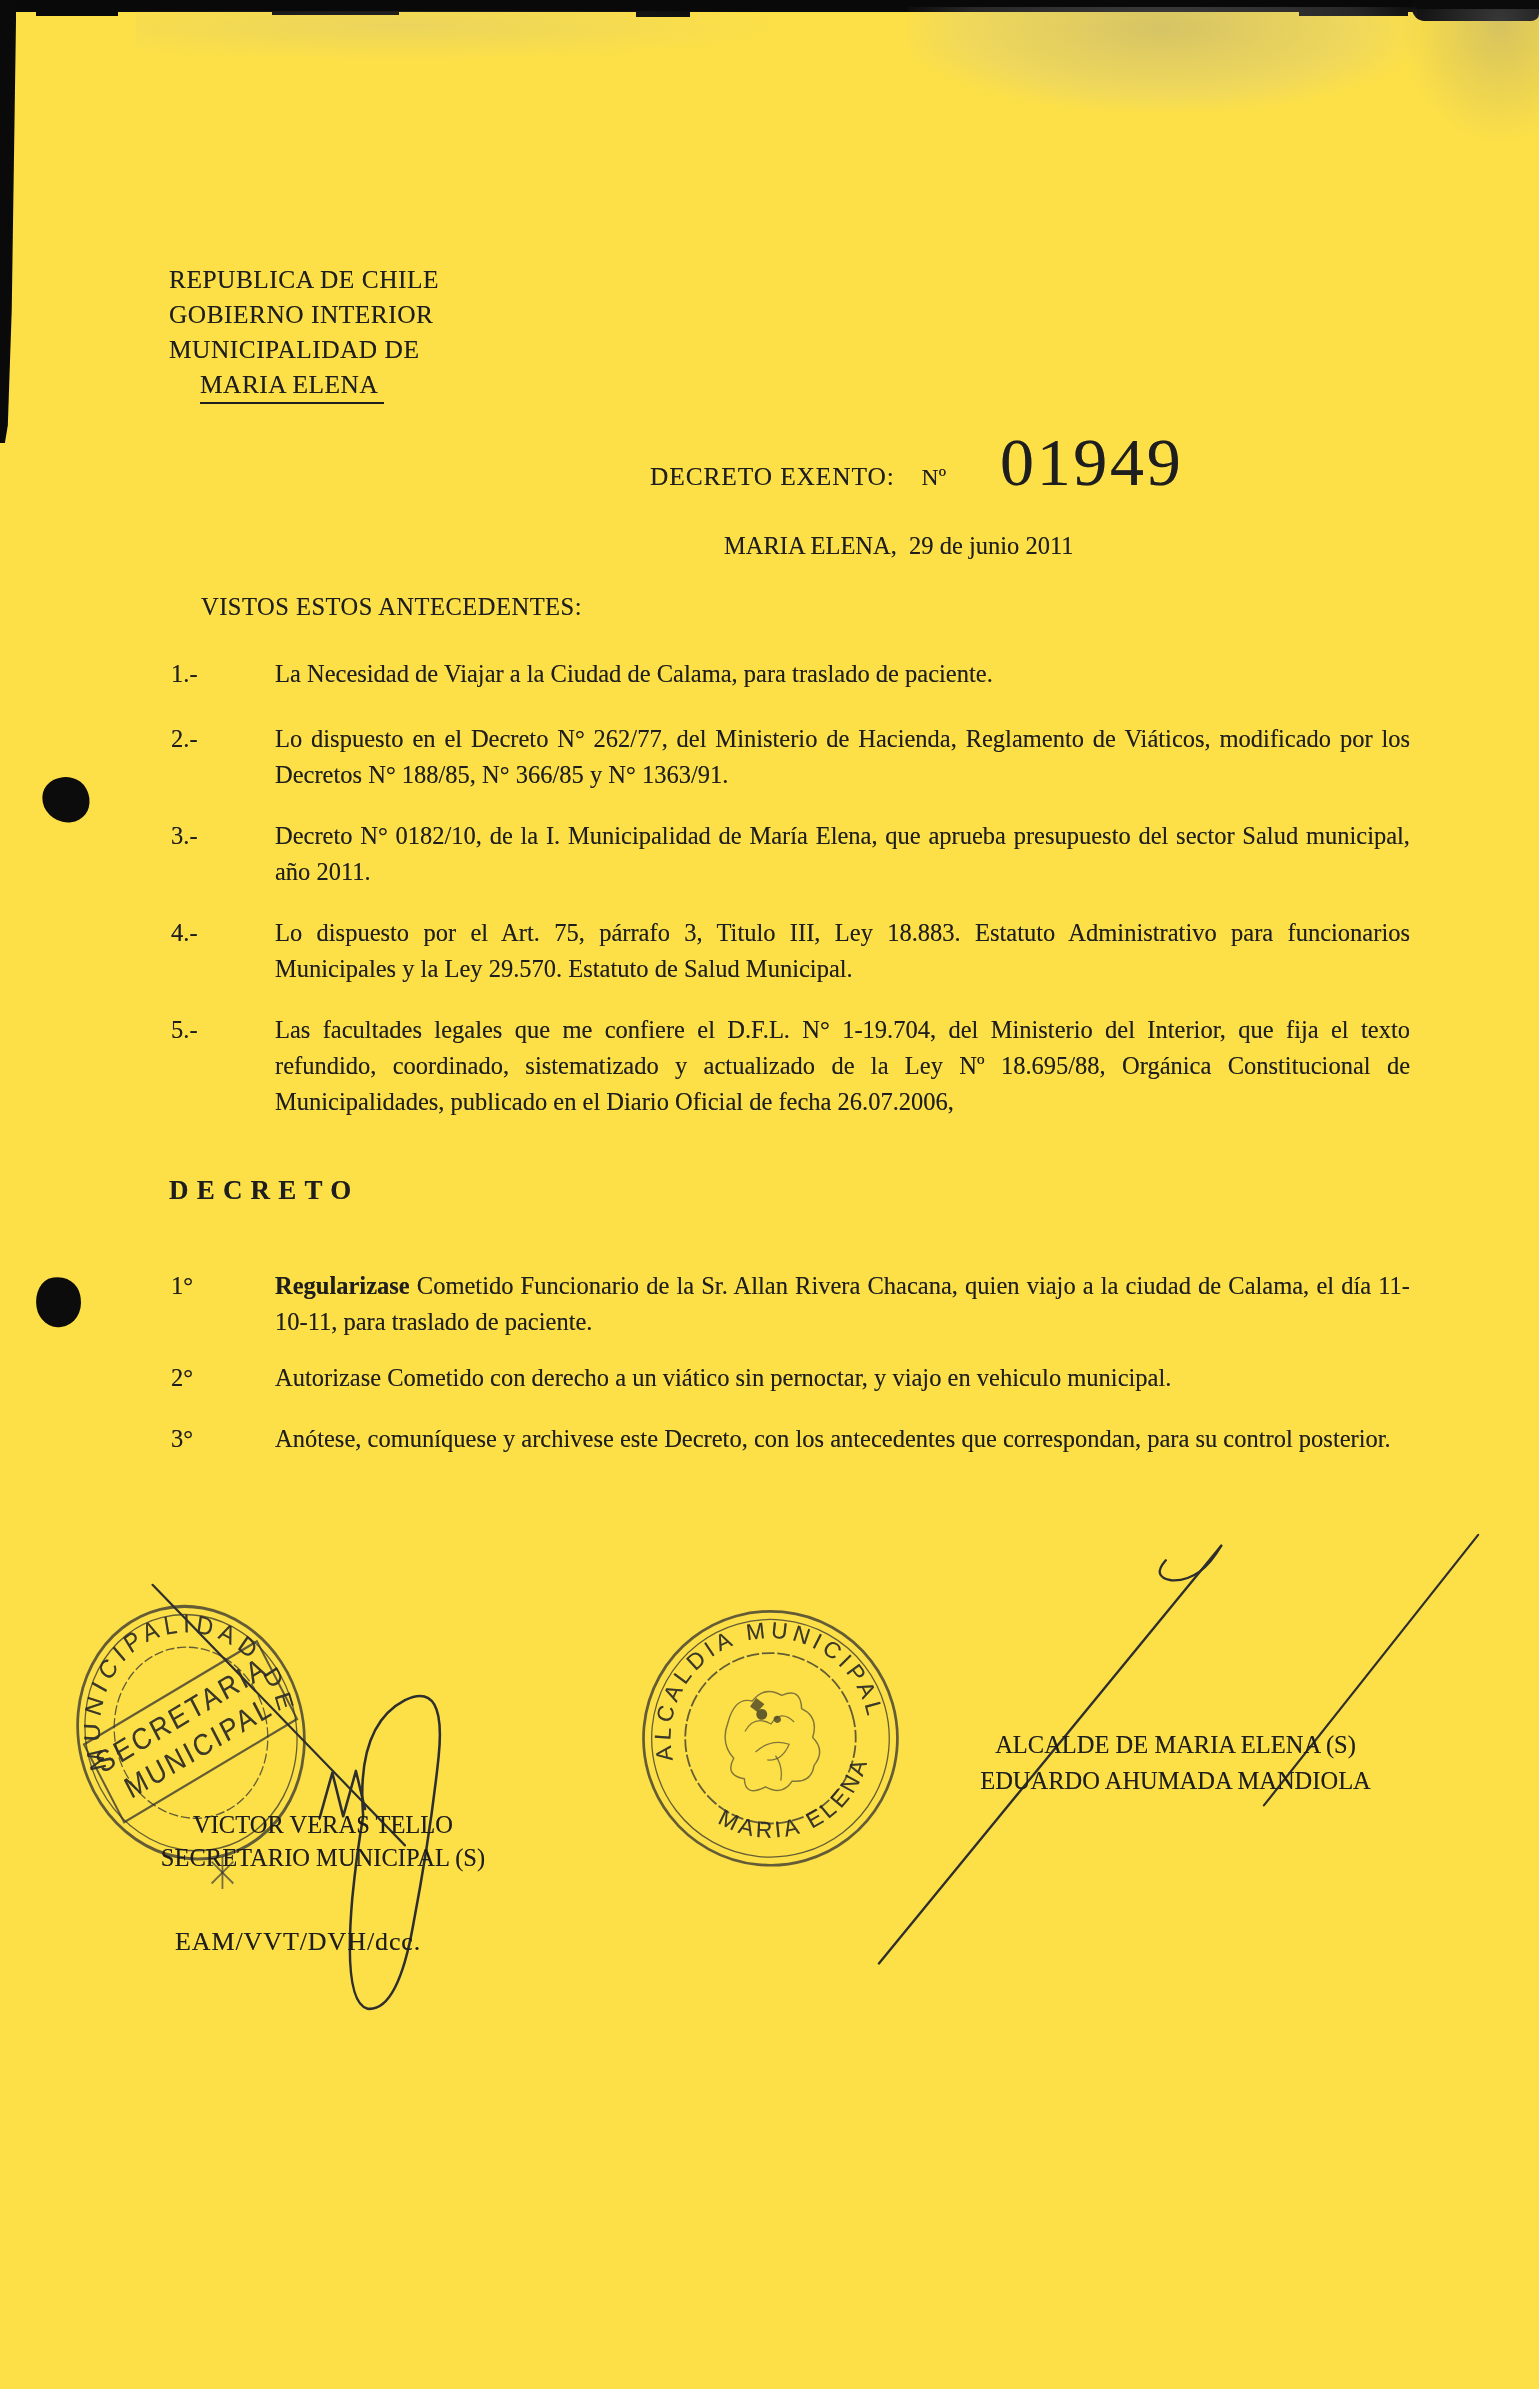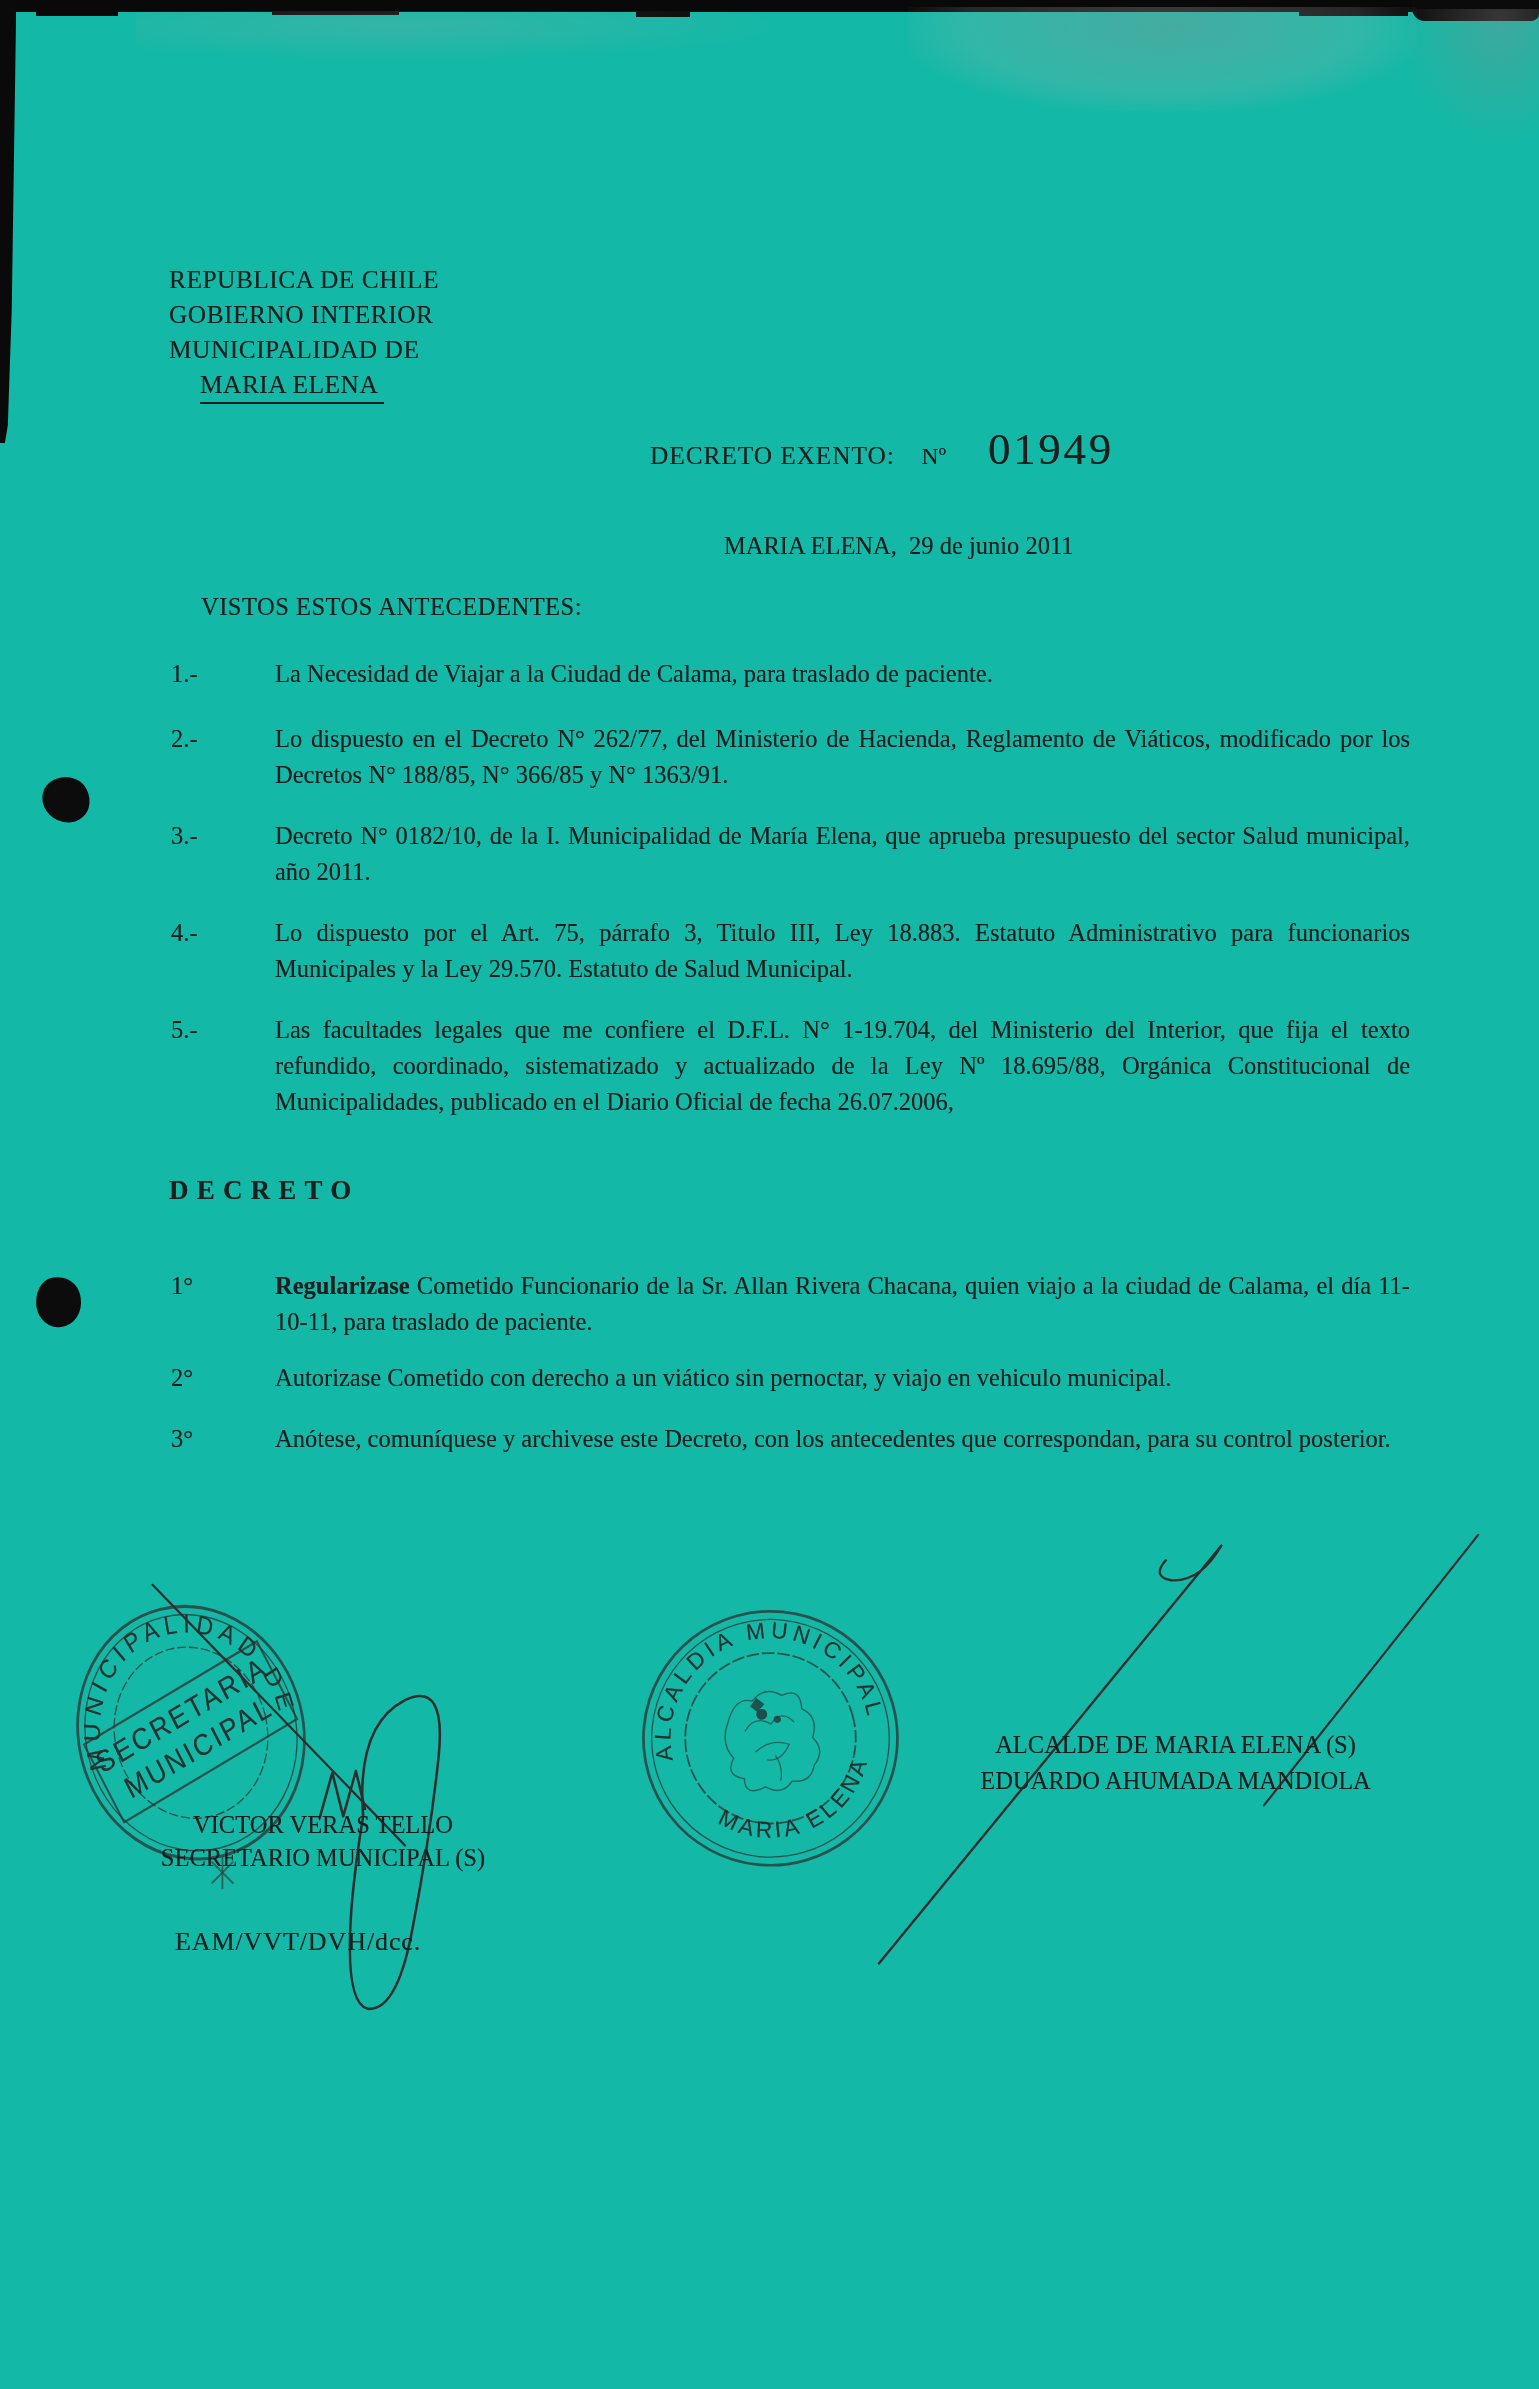--- a/index.html
+++ b/index.html
@@ -1,18 +1,18 @@
 <!DOCTYPE html>
 <html style="font-size:14.5px"><head>
 <meta charset="utf-8">
 <style>
   html,body { margin:0; padding:0; background:#777; }
   .page {
     position:relative; width:1539px; height:2389px;
-    background:#14b8a6; overflow:hidden;
+    background:#fde047; overflow:hidden;
     font-family:"Liberation Serif", serif;
     color:#1e1e1e;
     text-shadow:0 0 0.5px rgba(20,20,20,0.45);
   }
 
   
   .top-band { position:absolute; left:0; top:0; width:100%; height:11.8px; background:#090909; }
   .band-drip { position:absolute; background:#090909; }
   .drip1 { left:36px;  top:11.8px; width:82px;  height:4.5px; }
   .drip2 { left:272px; top:11.8px; width:127px; height:3.6px; }
@@ -36,21 +36,21 @@
 
   
   .letterhead { position:absolute; left:169px; top:262px; font-size:25.4px; line-height:35px; letter-spacing:0.5px; }
   .letterhead div { white-space:nowrap; }
   .lh-underlined { margin-left:31px; display:inline-block; border-bottom:2.3px solid #1e1e1e; padding:0 5.4px 0 0; }
 
   
   .decree-row { position:absolute; left:650px; top:423px; display:flex; align-items:baseline; white-space:nowrap; }
   .decree-label  { font-size:25.4px; letter-spacing:0.9px; }
   .decree-prefix { font-size:23.6px; margin-left:27px; }
-  .decree-number { font-size:45px; margin-left:42px; letter-spacing:2.7px; }
+  .decree-number { font-size:68px; margin-left:54px; letter-spacing:2.7px; }
   .dateline { position:absolute; left:724px; top:532px; font-size:24.5px; white-space:pre; }
 
   
   .vistos-heading { position:absolute; left:169px; top:593px; font-size:24.5px; letter-spacing:0.5px;margin-left:32px; }
   .doc-item { position:absolute; left:171px; width:1239px; display:flex; }
   .doc-item .num { flex:0 0 104px; font-size:24.5px; line-height:36px; }
   .doc-item .txt { flex:1; font-size:24.5px; line-height:36px; text-align:justify; hyphens:none; }
   .v1 { top:656px; } .v2 { top:721px; } .v3 { top:818px; } .v4 { top:915px; } .v5 { top:1012px; }
   .decreto-heading { position:absolute; left:169px; top:1175px; font-size:27px; font-weight:bold; letter-spacing:8.2px; }
   .d1 { top:1268px; } .d2 { top:1360px; } .d3 { top:1421px; }

